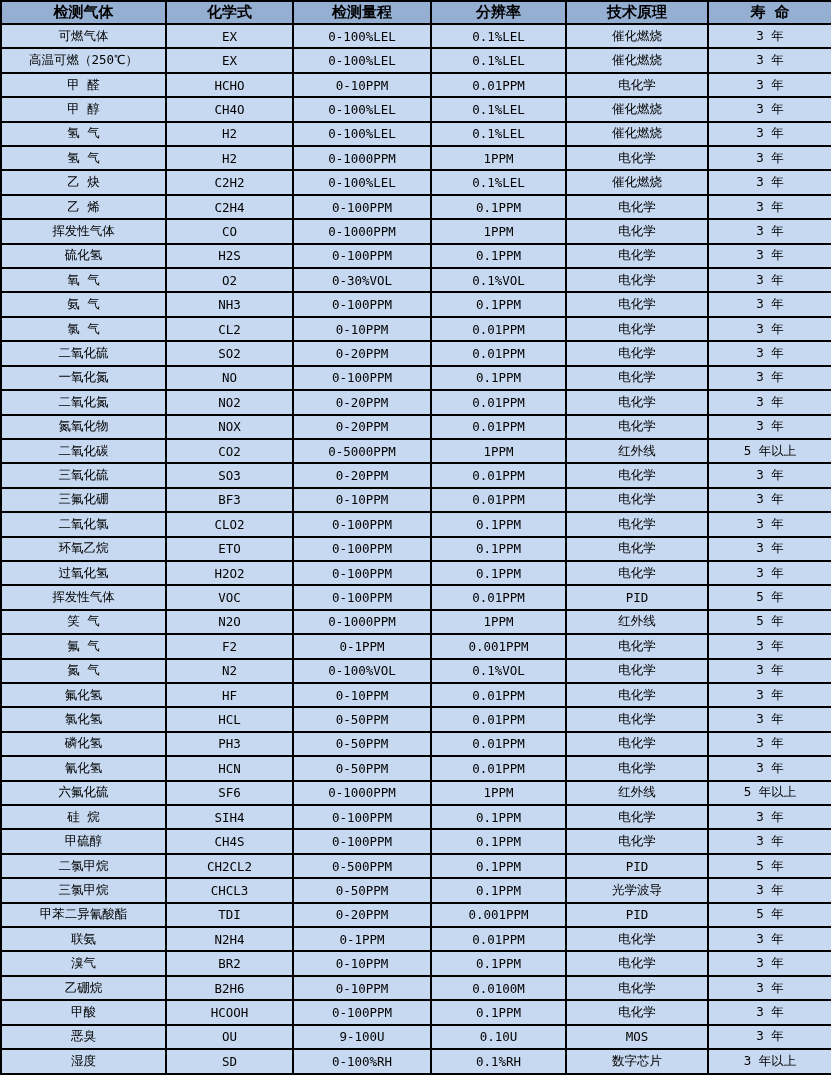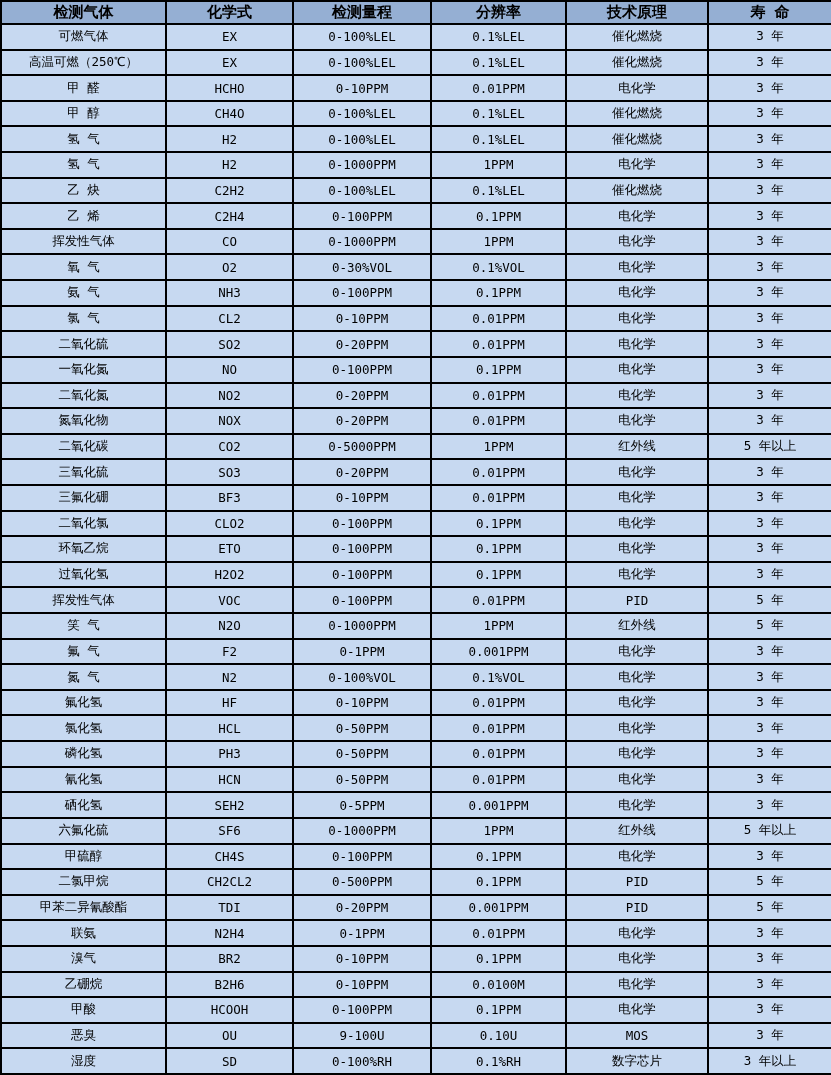--- a/index.html
+++ b/index.html
@@ -142,20 +142,28 @@
         </tr>
         <tr>
           <td>挥发性气体</td>
           <td>CO</td>
           <td>0-1000PPM</td>
           <td>1PPM</td>
           <td>电化学</td>
           <td>3 年</td>
         </tr>
         <tr>
+          <td>硫化氢</td>
+          <td>H2S</td>
+          <td>0-100PPM</td>
+          <td>0.1PPM</td>
+          <td>电化学</td>
+          <td>3 年</td>
+        </tr>
+        <tr>
           <td>氧 气</td>
           <td>O2</td>
           <td>0-30%VOL</td>
           <td>0.1%VOL</td>
           <td>电化学</td>
           <td>3 年</td>
         </tr>
         <tr>
           <td>氨 气</td>
           <td>NH3</td>
@@ -310,50 +318,58 @@
         </tr>
         <tr>
           <td>氰化氢</td>
           <td>HCN</td>
           <td>0-50PPM</td>
           <td>0.01PPM</td>
           <td>电化学</td>
           <td>3 年</td>
         </tr>
         <tr>
-          <td>硒化氢</td>
-          <td>SEH2</td>
-          <td>0-5PPM</td>
-          <td>0.001PPM</td>
-          <td>电化学</td>
-          <td>3 年</td>
-        </tr>
-        <tr>
           <td>六氟化硫</td>
           <td>SF6</td>
           <td>0-1000PPM</td>
           <td>1PPM</td>
           <td>红外线</td>
           <td>5 年以上</td>
         </tr>
         <tr>
+          <td>硅 烷</td>
+          <td>SIH4</td>
+          <td>0-100PPM</td>
+          <td>0.1PPM</td>
+          <td>电化学</td>
+          <td>3 年</td>
+        </tr>
+        <tr>
           <td>甲硫醇</td>
           <td>CH4S</td>
           <td>0-100PPM</td>
           <td>0.1PPM</td>
           <td>电化学</td>
           <td>3 年</td>
         </tr>
         <tr>
           <td>二氯甲烷</td>
           <td>CH2CL2</td>
           <td>0-500PPM</td>
           <td>0.1PPM</td>
           <td>PID</td>
           <td>5 年</td>
+        </tr>
+        <tr>
+          <td>三氯甲烷</td>
+          <td>CHCL3</td>
+          <td>0-50PPM</td>
+          <td>0.1PPM</td>
+          <td>光学波导</td>
+          <td>3 年</td>
         </tr>
         <tr>
           <td>甲苯二异氰酸酯</td>
           <td>TDI</td>
           <td>0-20PPM</td>
           <td>0.001PPM</td>
           <td>PID</td>
           <td>5 年</td>
         </tr>
         <tr>

